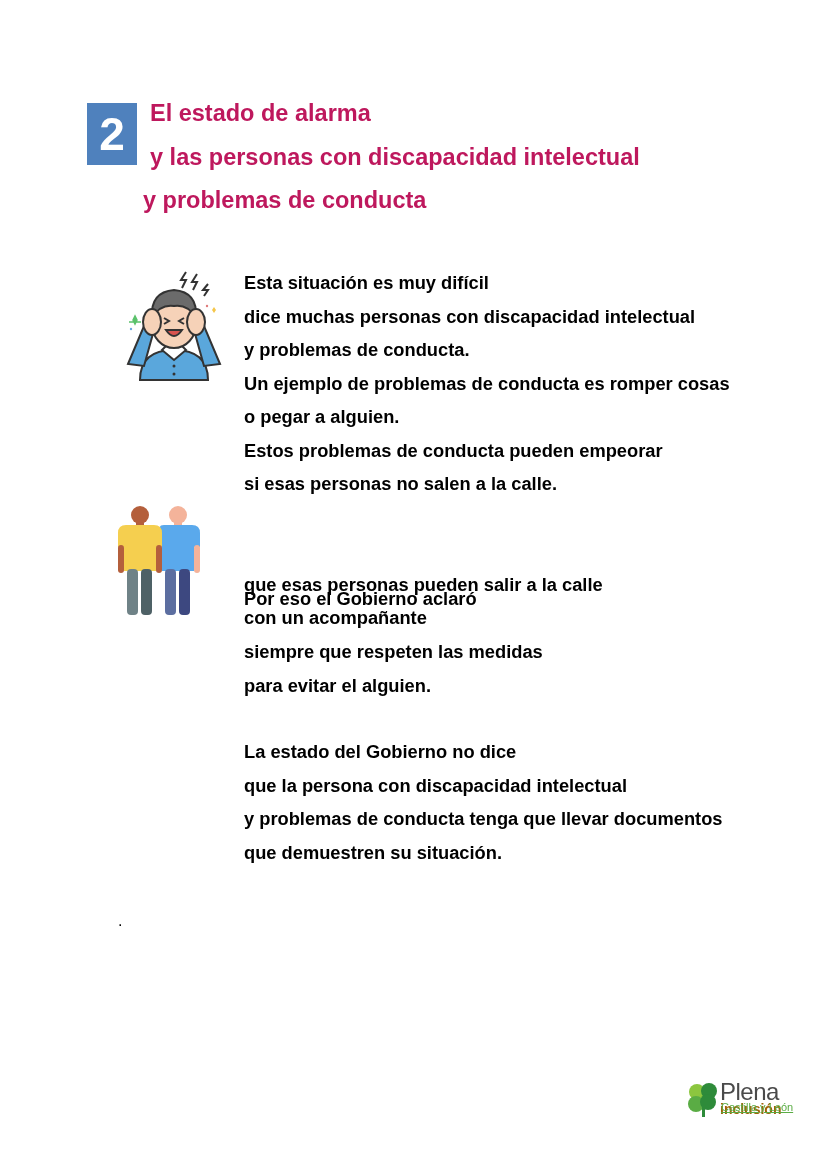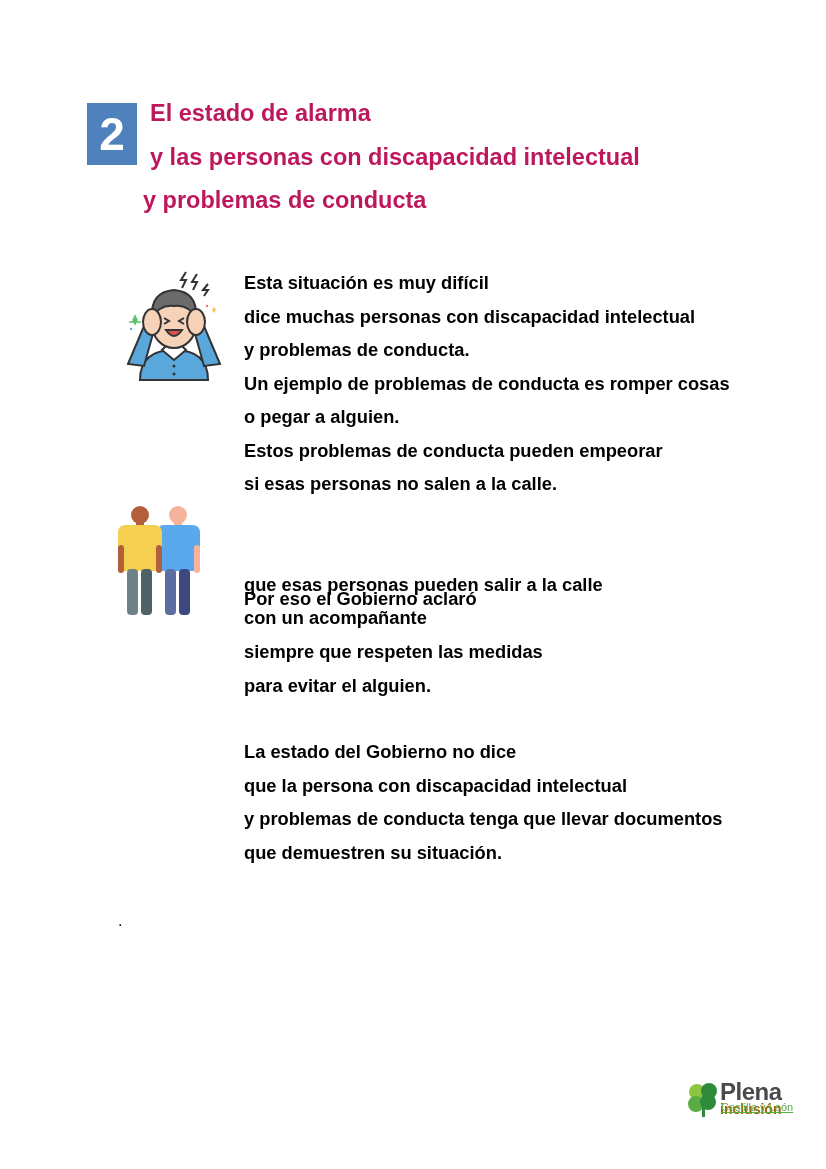--- a/index.html
+++ b/index.html
@@ -8,21 +8,21 @@
     .num-box { position: absolute; left: 87px; top: 103px; width: 50px; height: 62px;
                background: #4f81bd; color: #fff; font-weight: bold; font-size: 46px;
                line-height: 62px; text-align: center; }
     .title-line { position: absolute; color: #be185d; font-weight: bold; font-size: 23.5px;
                   line-height: 28px; white-space: nowrap; }
     .body-line { position: absolute; left: 244px; font-size: 18.3px; line-height: 22px;
                  white-space: nowrap; font-weight: bold; }
     .icon { position: absolute; }
     .dot { position: absolute; left: 118px; top: 912px; font-size: 16px; }
     .logo { position: absolute; left: 688px; top: 1081px; width: 110px; height: 55px; }
-    .logo-plena { position: absolute; left: 32px; top: -3px; font-size: 24px; font-weight: bold;
+    .logo-plena { position: absolute; left: 32px; top: -3px; font-size: 24px; font-weight: normal;
                   color: #4a4a4a; letter-spacing: -0.5px; text-align: right; }
     .logo-inclusion { position: absolute; left: 32px; top: 20px; font-size: 14px; font-weight: bold;
                       color: #a16207; }
     .logo-cyl { position: absolute; left: 33px; top: 20px; font-size: 11px; color: #5aac44;
                 white-space: nowrap; text-decoration: underline; }
   </style>
 </head>
 <body>
 
 <div class="num-box">2</div>

